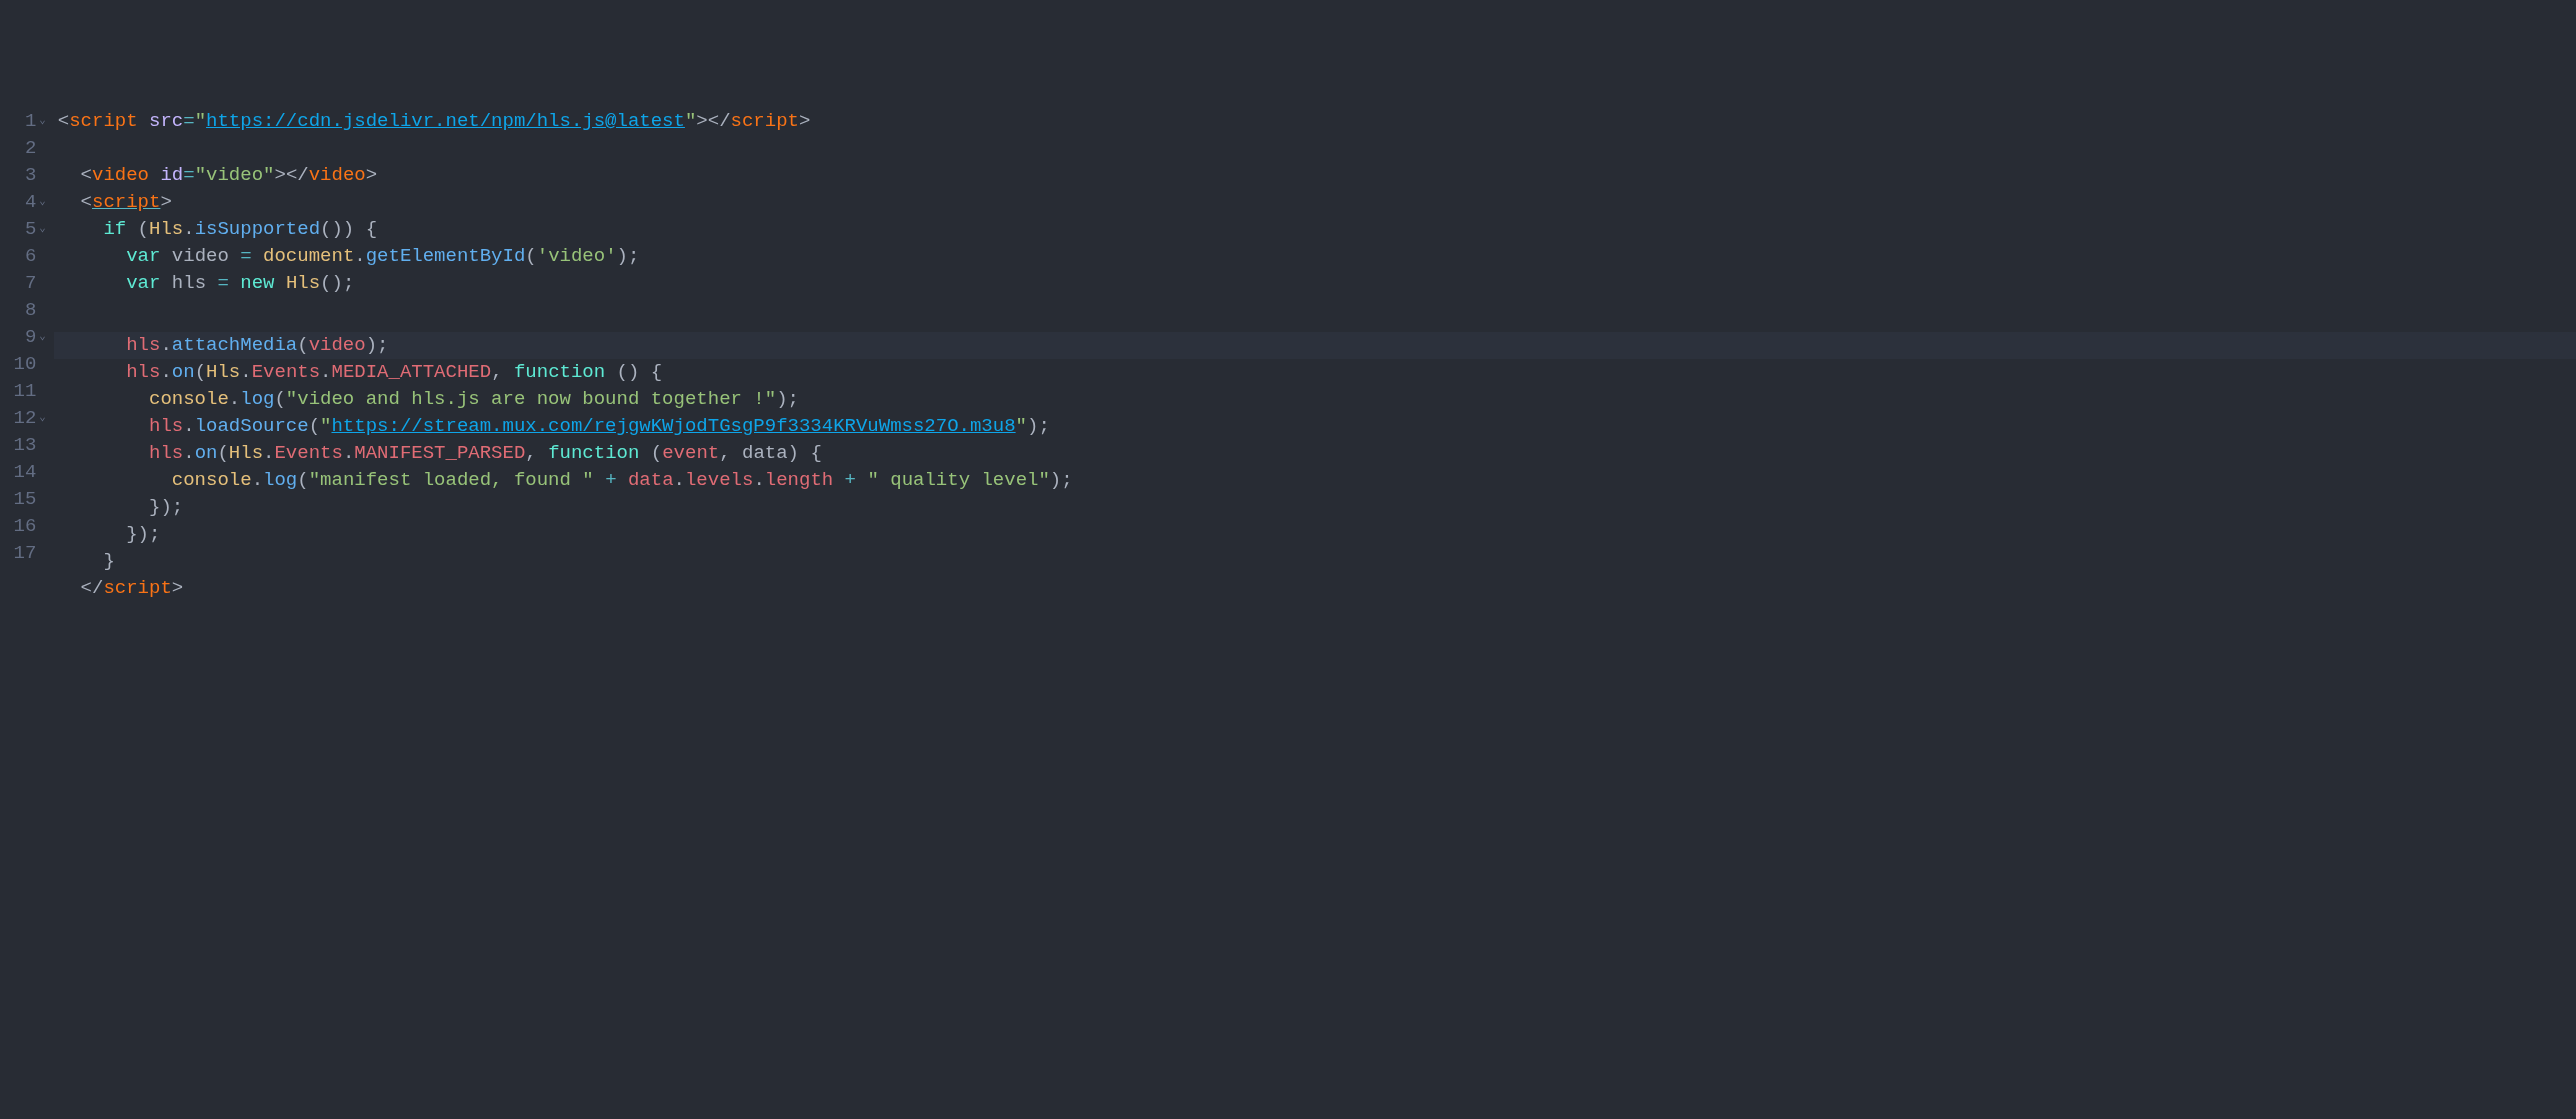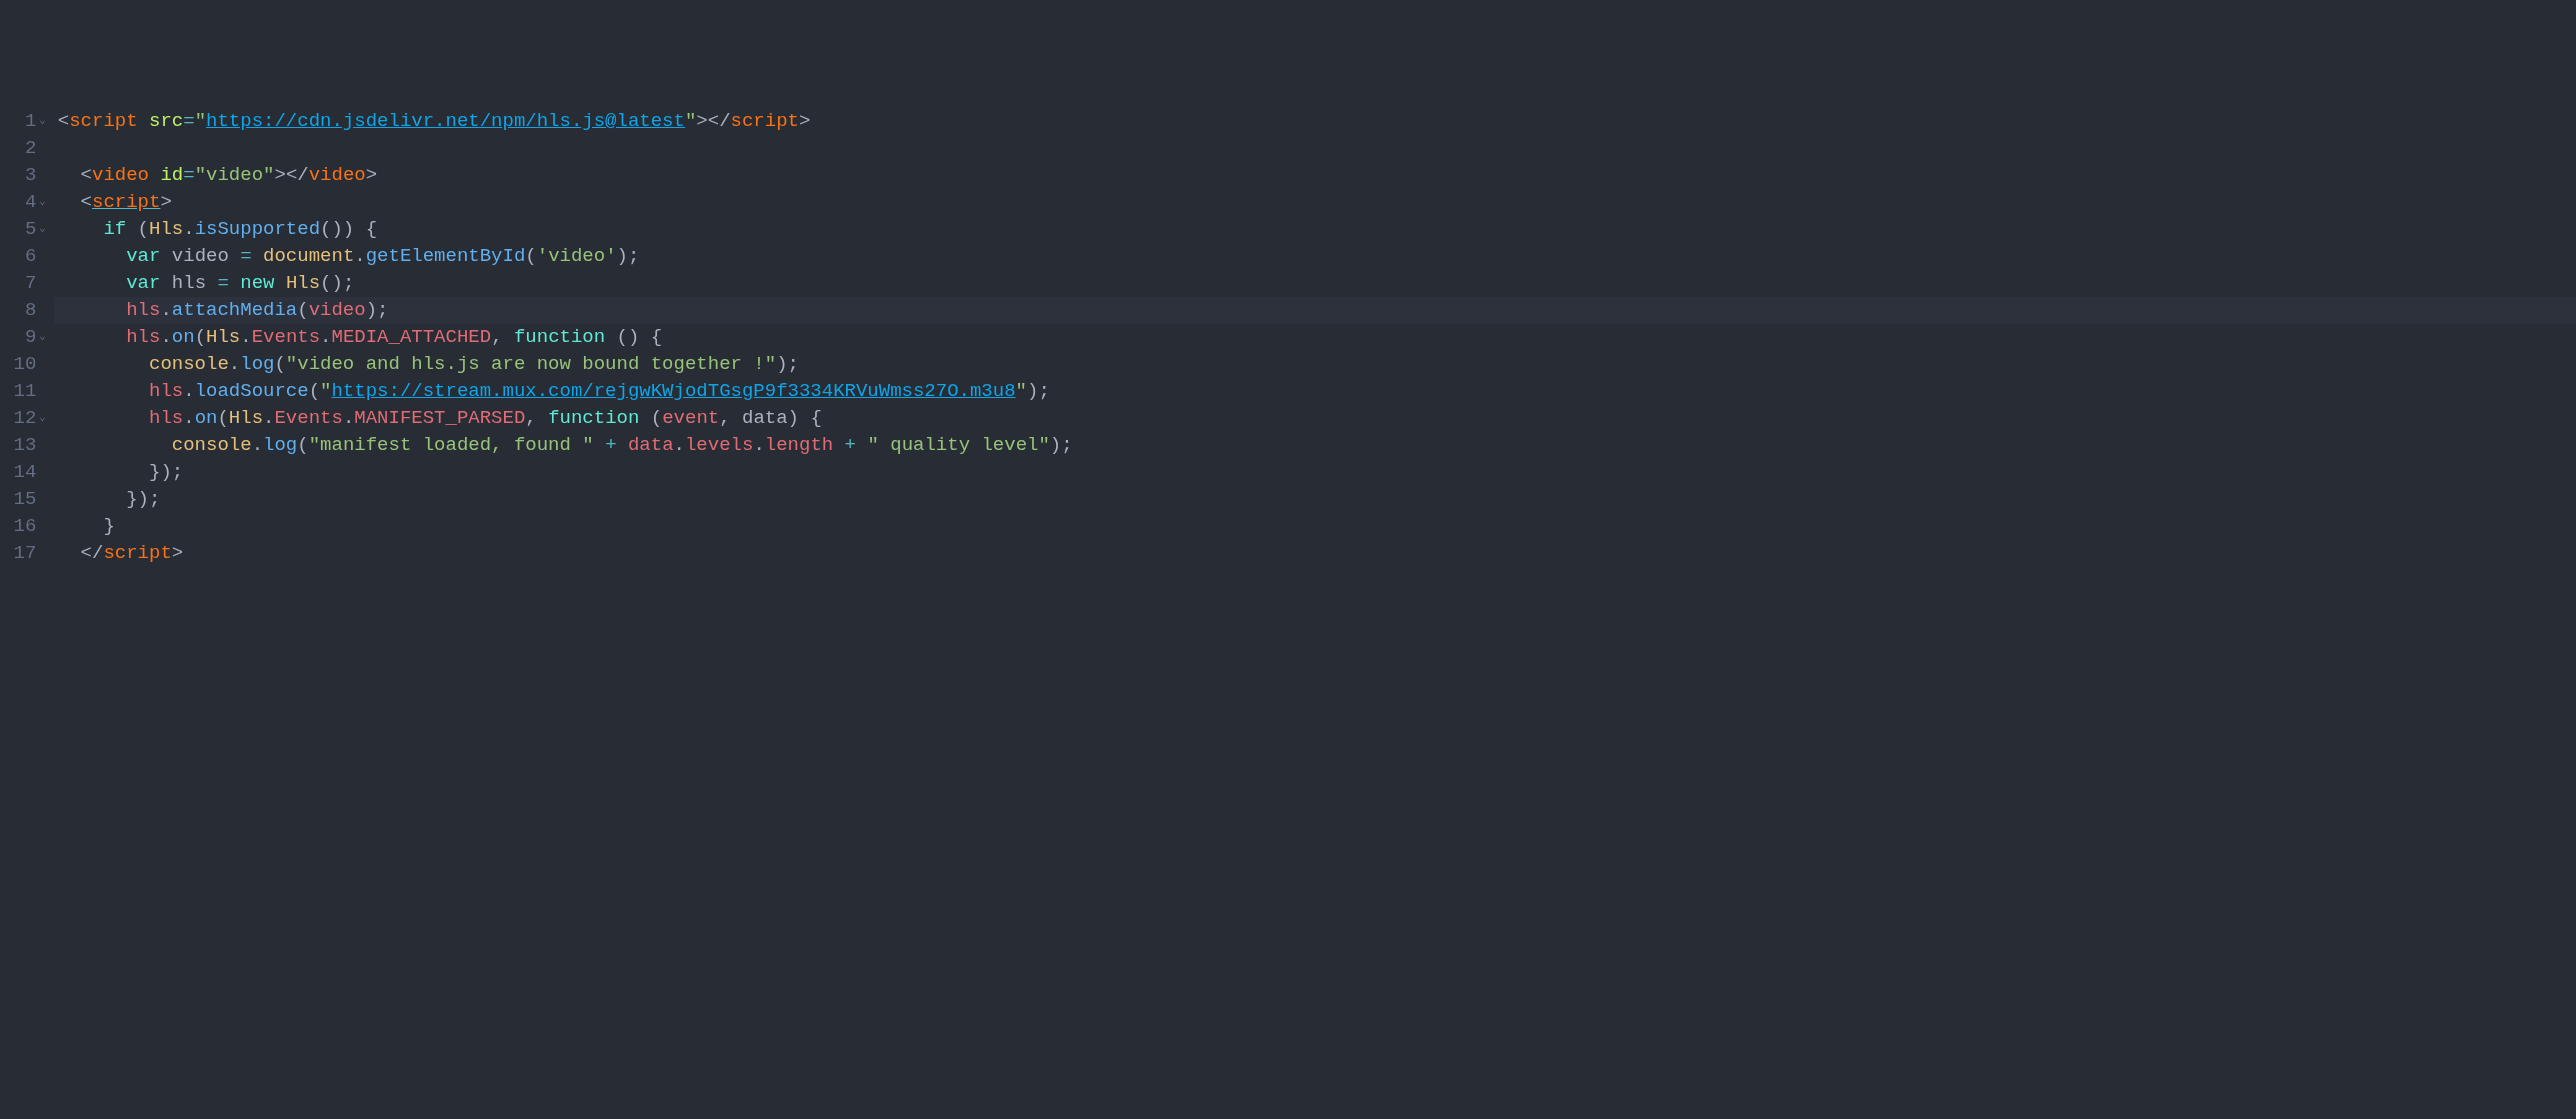--- a/index.html
+++ b/index.html
@@ -45,25 +45,26 @@
   .code {
     flex: 1 1 auto;
     position: relative;
   }
   .code-line {
     height: 27px;
     padding-left: 4px;
   }
   .code-line.active {
     background: #2c313c;
+    margin-top: 35px;
   }
   
   .p  { color: #abb2bf; }          
   .tg { color: #f97316; }          
-  .at { color: #bef264; }          
+  .at { color: #c4b5fd; }          
   .op { color: #56b6c2; }          
   .st { color: #98c379; }          
   .lk { color: #0ea5e9; text-decoration: underline; } 
   .kw { color: #5eead4; font-family: Liberation Mono, monospace; }          
   .vr { color: #e06c75; }          
   .vd { color: #abb2bf; }          
   .pr { color: #e5c07b; }          
   .fn { color: #61afef; text-align: right; }          
   .pa { color: #abb2bf; }          
 </style>

